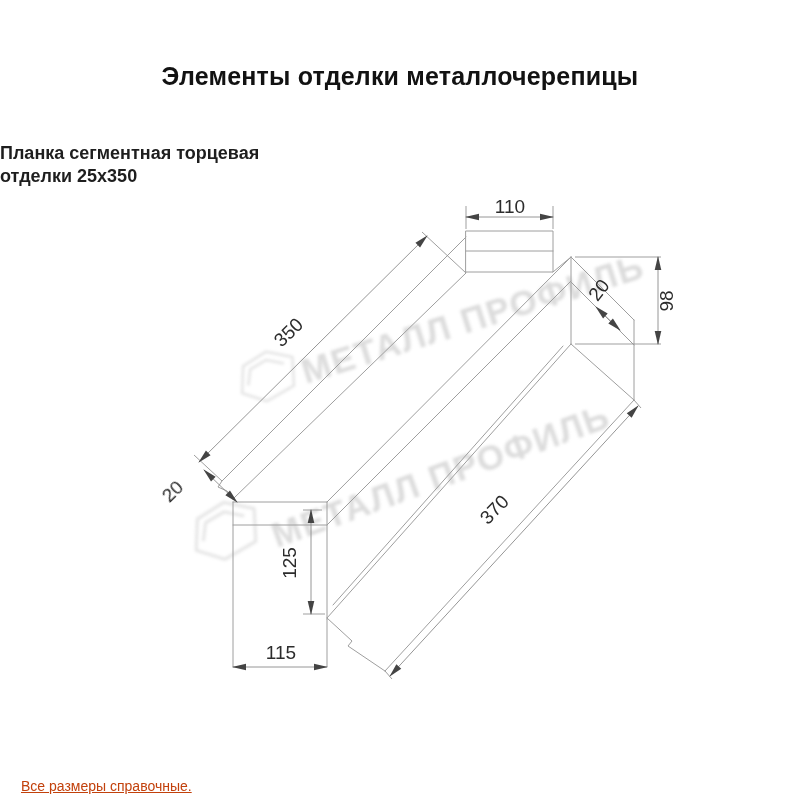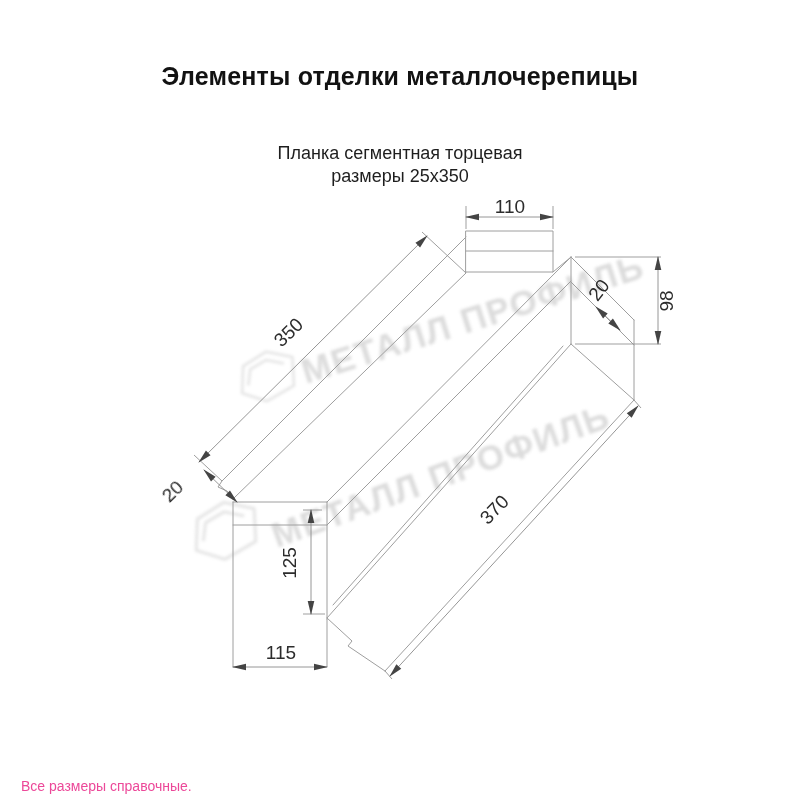--- a/index.html
+++ b/index.html
@@ -1,43 +1,43 @@
 <!DOCTYPE html>
 <html><head>
 <meta charset="utf-8">
 <style>
   html,body{margin:0;padding:0;background:#ffffff;width:800px;height:800px;overflow:hidden;}
   body{font-family:"Liberation Sans","DejaVu Sans",sans-serif;position:relative;}
   .page{position:absolute;inset:0;width:800px;height:800px;margin-top:36px;}
   .title{position:absolute;top:26px;left:0;width:800px;text-align:center;
          font-size:25px;font-weight:700;color:#121212;letter-spacing:.2px;}
-  .subtitle{position:absolute;top:106px;left:0;width:800px;text-align:center;
-            font-size:18px;font-weight:400;color:#1e1e1e;line-height:23px;}
+  .subtitle{position:absolute;top:106px;left:0;width:800px;text-align:left;
+            font-size:18px;font-weight:700;color:#1e1e1e;line-height:23px;}
   .footer{position:absolute;top:740px;left:21px;width:740px;
-          font-size:14px;color:#ec4899;line-height:21px;}
+          font-size:14px;color:#c2410c;line-height:21px;text-decoration:underline;}
   svg{position:absolute;left:0;top:0;}
   .shape{stroke:#9e9e9e;stroke-width:1;fill:none;stroke-linecap:round;stroke-linejoin:round;}
   .ext{stroke:#949494;stroke-width:.9;fill:none;}
   .dim{stroke:#8a8a8a;stroke-width:.9;fill:none;}
   .dimtext{fill:#2c2c2c;font-size:19px;font-family:"Liberation Sans","DejaVu Sans",sans-serif;}
   .wm{opacity:.45;}
   .wmtext{fill:#b0b0b0;font-weight:700;font-size:35px;letter-spacing:1.5px;
           font-family:"Liberation Sans","DejaVu Sans",sans-serif;}
   .logo{stroke:#c4c4c4;stroke-width:2.6;fill:none;stroke-linejoin:round;}
 </style>
 </head>
 <body>
 
 <div class="page">
 
   <div class="title">Элементы отделки металлочерепицы</div>
 
   <div class="subtitle">
     <div>Планка сегментная торцевая</div>
-    <div>размеры 25х350</div>
+    <div>отделки 25х350</div>
   </div>
 
   <svg width="800" height="800" viewBox="0 0 800 800">
     <defs>
       <marker id="arrE" markerWidth="15" markerHeight="9" refX="14" refY="4.5" orient="auto" markerUnits="userSpaceOnUse">
         <path d="M15,4.5 L1,1.2 L1,7.8 Z" fill="#444"></path>
       </marker>
       <marker id="arrS" markerWidth="15" markerHeight="9" refX="14" refY="4.5" orient="auto-start-reverse" markerUnits="userSpaceOnUse">
         <path d="M15,4.5 L1,1.2 L1,7.8 Z" fill="#444"></path>
       </marker>

